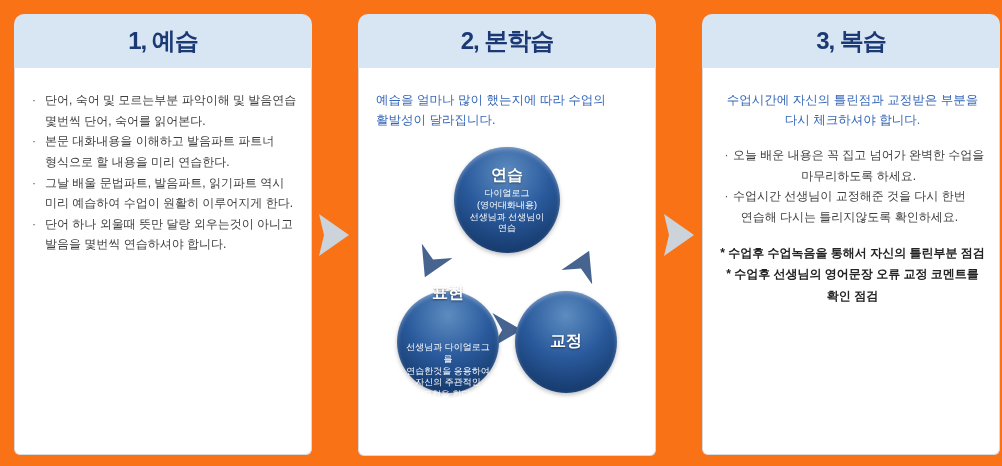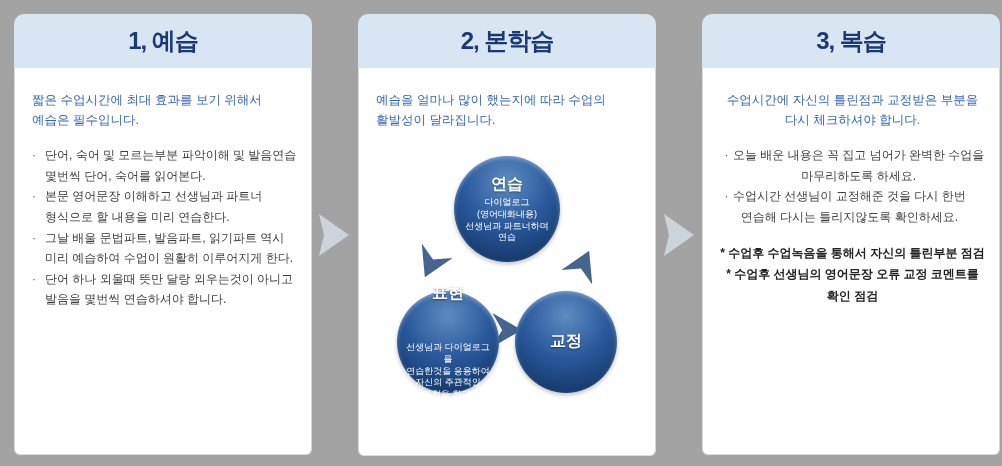--- a/index.html
+++ b/index.html
@@ -1,17 +1,17 @@
 <!DOCTYPE html>
 <html style="--header-bg: #d8e5f3; --header-text: #1b3a75; --intro-text: #3466b8; --circle-bottom: #0d2c58; --card-arrow: #ccd3da; --cycle-arrow: #46648f;"><head>
 <meta charset="utf-8">
 <style>
   html,body{margin:0;padding:0;background:#ffffff;}
   .stage{
-    position:relative;width:1002px;height:466px;overflow:hidden;background:#a3a3a3;
+    position:relative;width:1002px;height:466px;overflow:hidden;background:#f97316;
     font-family:"Liberation Sans","DejaVu Sans",sans-serif;
     text-decoration:underline;
   }
   .card{position:absolute;top:14px;width:298px;height:441px;display:flex;flex-direction:column;}
   .card1{left:14px;} .card2{left:358px;} .card3{left:702px;text-align:center;}
   .card-header{
     height:54px;flex:0 0 54px;border-radius:10px 10px 0 0;
     background:var(--header-bg,#d8e5f3);
     display:flex;align-items:center;justify-content:center;
   }
@@ -42,52 +42,50 @@
 
   
   .cycle{position:relative;height:296px;}
   .circle{
     position:absolute;border-radius:50%;z-index:2;
     background:radial-gradient(circle at 50% 24%, #5d8cc0 0%, #2a5a9c 45%, var(--circle-bottom,#0d2c58) 100%);
     box-shadow:inset 0 2px 4px rgba(255,255,255,.35), 0 2px 4px rgba(0,0,0,.25);
     display:flex;flex-direction:column;align-items:center;justify-content:center;
     text-align:center;color:#fff;box-sizing:border-box;padding:6px;
   }
-  .circle-top{left:78px;top:11px;width:106px;height:106px;}
+  .circle-top{left:78px;top:2px;width:106px;height:106px;}
   .circle-bl{left:21px;top:146px;width:102px;height:102px;gap:36px;}
   .circle-br{left:139px;top:146px;width:102px;height:102px;}
   .circle .label{font-size:16px;font-weight:bold;margin-bottom:2px;text-shadow:0 1px 2px rgba(0,0,0,.45);}
   .circle .desc{font-size:9px;line-height:1.3;white-space:pre-line;}
   .cyc-arrow{position:absolute;width:30px;height:34px;z-index:1;}
   .cyc-arrow svg{display:block;width:100%;height:100%;}
   .cyc-left{left:40px;top:102px;transform:rotate(115deg);}
   .cyc-right{left:192px;top:102px;transform:rotate(-65deg);}
   .cyc-bottom{left:116px;top:168px;transform:rotate(0deg);}
 </style>
 </head>
 <body>
 
 <div class="stage">
 
   <div class="card card1">
     <div class="card-header">
       <span class="card-title">1, 예습</span>
     </div>
     <div class="card-body">
-      <p class="intro">짧은 수업시간에 최대 효과를 보기 위해서
-예습은 필수입니다.</p>
       <ul class="bullets">
         <li>
           <span class="bullet-marker">·</span>
           <span class="bullet-text">단어, 숙어 및 모르는부분 파악이해 및 발음연습
 몇번씩 단어, 숙어를 읽어본다.</span>
         </li>
         <li>
           <span class="bullet-marker">·</span>
-          <span class="bullet-text">본문 영어문장 이해하고 선생님과 파트너
+          <span class="bullet-text">본문 대화내용을 이해하고 발음파트 파트너
 형식으로 할 내용을 미리 연습한다.</span>
         </li>
         <li>
           <span class="bullet-marker">·</span>
           <span class="bullet-text">그날 배울 문법파트, 발음파트, 읽기파트 역시
 미리 예습하여 수업이 원활히 이루어지게 한다.</span>
         </li>
         <li>
           <span class="bullet-marker">·</span>
           <span class="bullet-text">단어 하나 외울때 뜻만 달랑 외우는것이 아니고
@@ -125,21 +123,21 @@
         <div class="cyc-arrow cyc-bottom">
           <svg viewBox="0 0 24 28">
             <path d="M0,0 L24,14 L0,28 L8,14 Z" fill="var(--cycle-arrow,#46648f)"></path>
           </svg>
         </div>
 
         <div class="circle circle-top">
           <span class="label">연습</span>
           <span class="desc">다이얼로그
 (영어대화내용)
-선생님과 파트너하며
+선생님과 선생님이
 연습</span>
         </div>
         <div class="circle circle-bl">
           <span class="label">표현</span>
           <span class="desc">선생님과 다이얼로그를
 연습한것을 응용하여
 자신의 주관적인
 표현을 한다.</span>
         </div>
         <div class="circle circle-br">

